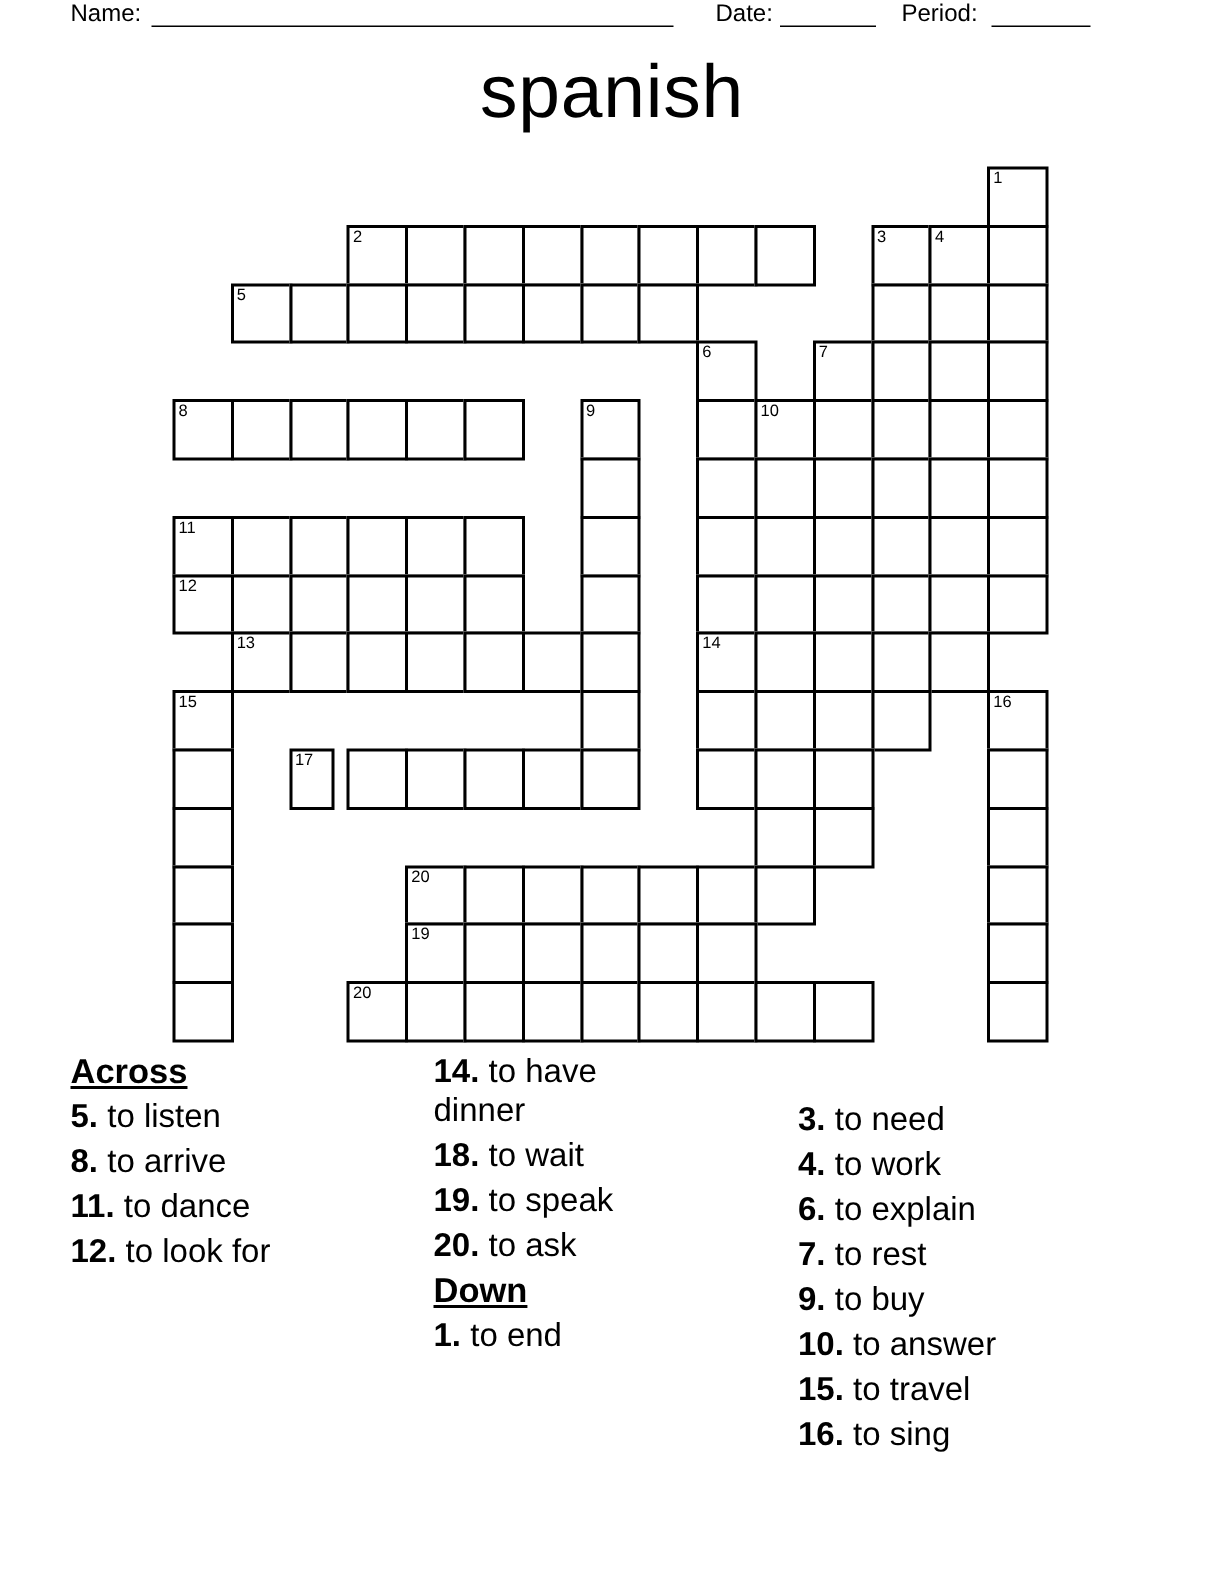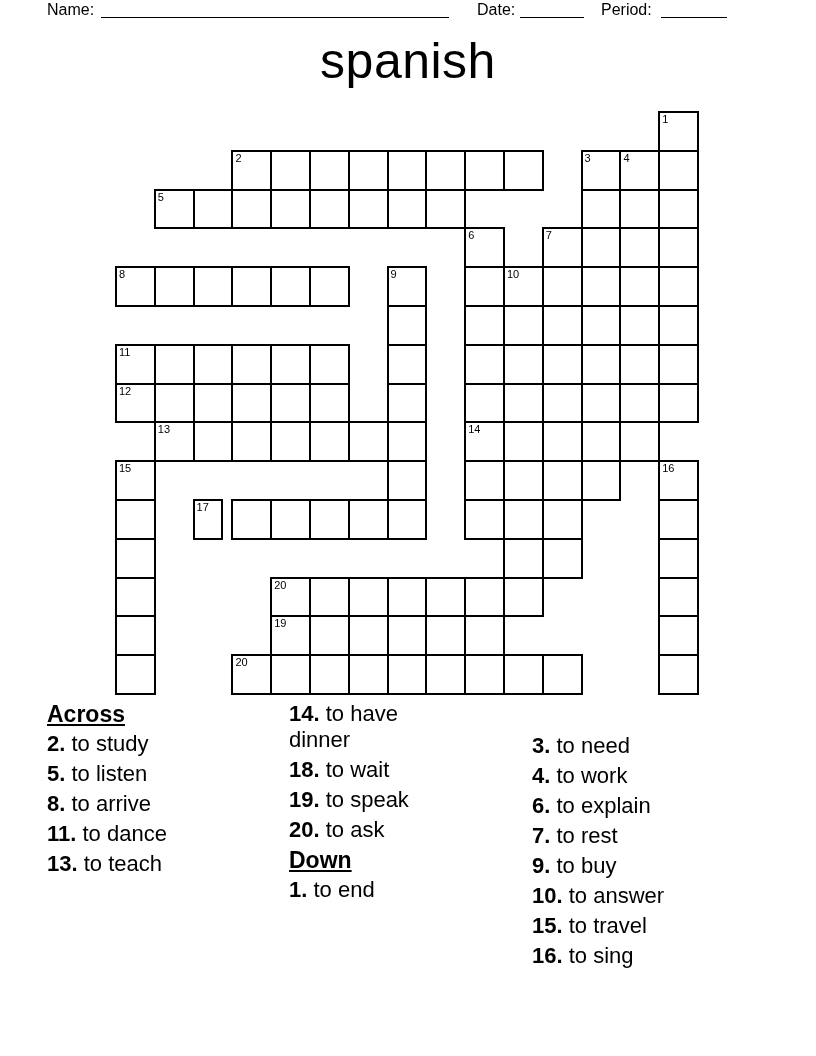--- a/index.html
+++ b/index.html
@@ -275,25 +275,24 @@
       <div class="cell" style="left: 425.4px; top: 654.2px; width: 40.8px; height: 40.8px;"></div>
       <div class="cell" style="left: 464.2px; top: 654.2px; width: 40.8px; height: 40.8px;"></div>
       <div class="cell" style="left: 503px; top: 654.2px; width: 40.8px; height: 40.8px;"></div>
       <div class="cell" style="left: 541.8px; top: 654.2px; width: 40.8px; height: 40.8px;"></div>
       <div class="cell" style="left: 658.2px; top: 654.2px; width: 40.8px; height: 40.8px;"></div>
     </div>
 
   <div class="clues">
     <div class="clue-col clue-col-0" id="clue-col-0">
         <div class="clue-heading">Across</div>
-        <div class="clue-item"><span class="clue-num">2.</span> to study</div>
         <div class="clue-item"><span class="clue-num">5.</span> to listen</div>
         <div class="clue-item"><span class="clue-num">8.</span> to arrive</div>
         <div class="clue-item"><span class="clue-num">11.</span> to dance</div>
-        <div class="clue-item"><span class="clue-num">13.</span> to teach</div>
+        <div class="clue-item"><span class="clue-num">12.</span> to look for</div>
       </div>
     <div class="clue-col clue-col-1" id="clue-col-1">
         <div class="clue-item"><span class="clue-num">14.</span> to have dinner</div>
         <div class="clue-item"><span class="clue-num">18.</span> to wait</div>
         <div class="clue-item"><span class="clue-num">19.</span> to speak</div>
         <div class="clue-item"><span class="clue-num">20.</span> to ask</div>
         <div class="clue-heading">Down</div>
         <div class="clue-item"><span class="clue-num">1.</span> to end</div>
       </div>
     <div class="clue-col clue-col-2" id="clue-col-2">

